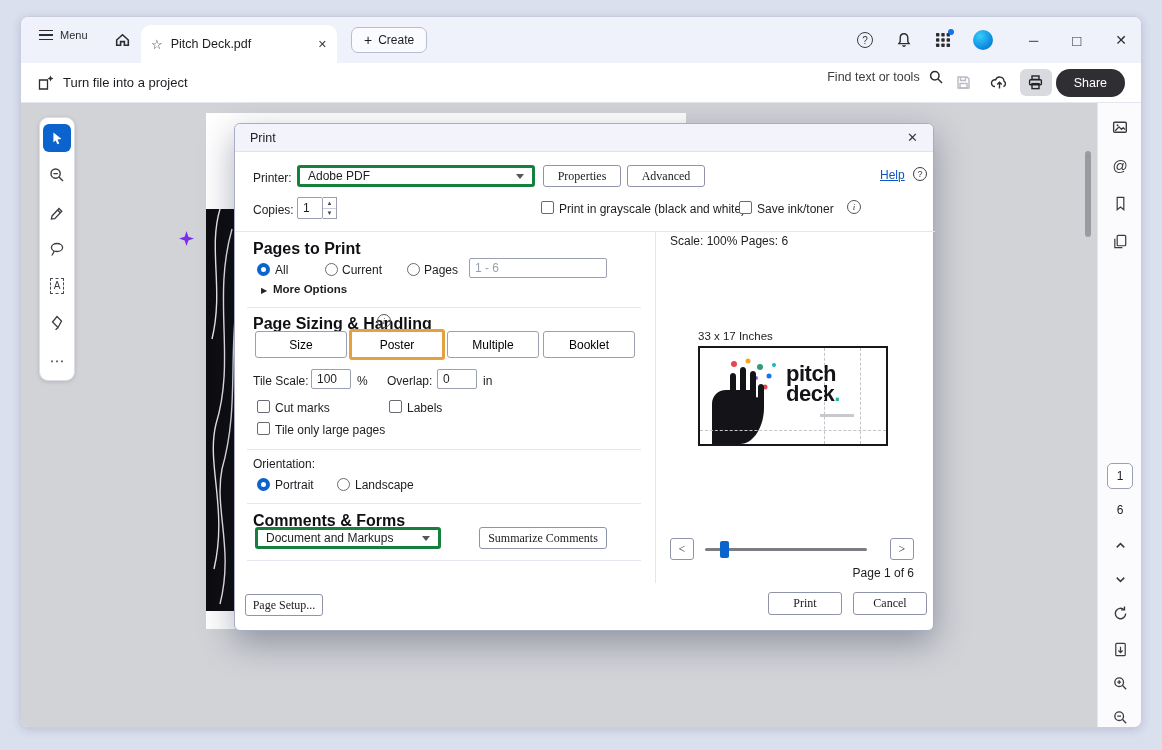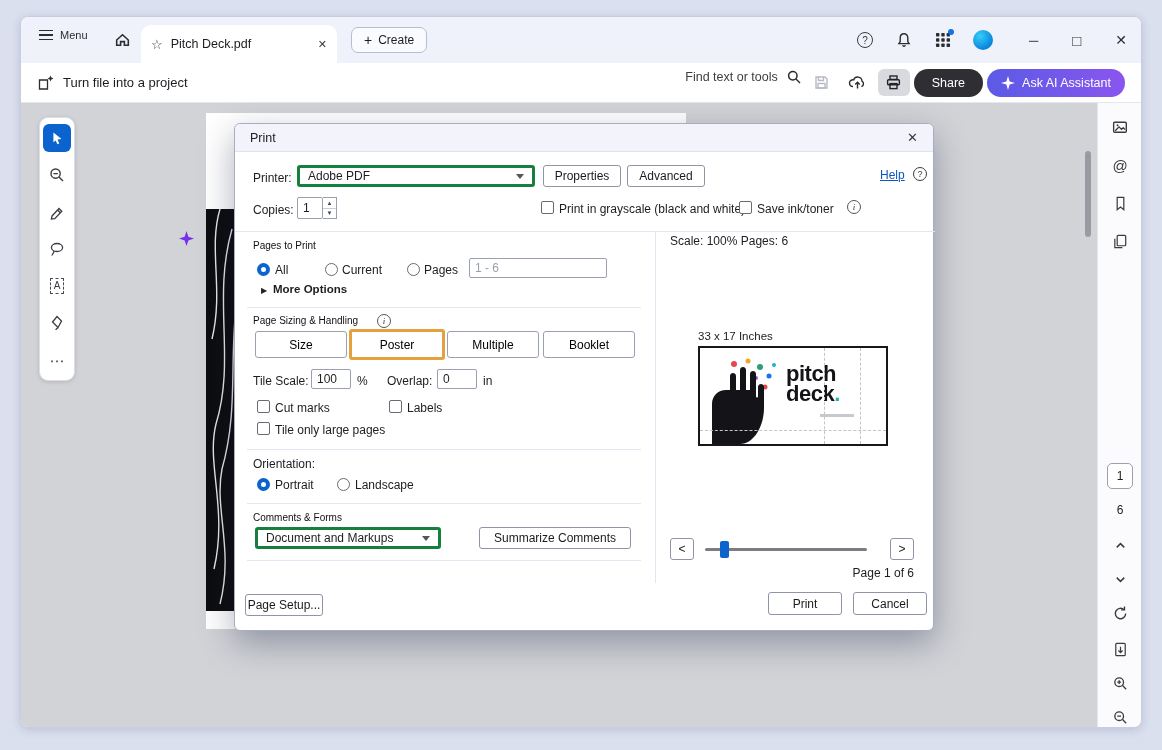--- a/index.html
+++ b/index.html
@@ -46,22 +46,22 @@
   .right-rail{position:absolute;right:0;top:0;bottom:0;width:44px;background:#fbfbfd;border-left:1px solid #e5e6eb}
   .rail-ico{position:absolute;left:12px;width:20px;height:20px;display:flex;align-items:center;justify-content:center;cursor:pointer}
   .page-box{position:absolute;left:9px;width:26px;height:26px;border:1px solid #9aa0b2;border-radius:5px;background:#fff;display:flex;align-items:center;justify-content:center;font-size:12px}
   .page-total{position:absolute;left:0;width:44px;text-align:center;font-size:12px;color:#1c1c22}
   .star-cursor{position:absolute;left:158px;top:128px}
   
   .dialog{position:absolute;left:213px;top:20px;width:700px;height:508px;background:#fff;border:1px solid #a7adc2;border-radius:6px;box-shadow:0 12px 34px rgba(20,25,60,.35)}
   .dlg-title{height:28px;background:#f2f3fb;border-bottom:1px solid #dfe1ee;border-radius:6px 6px 0 0;display:flex;align-items:center;padding:0 15px;font-size:12.5px;color:#1c1c22}
   .dlg-close{margin-left:auto;font-size:13px;color:#3a3a40;cursor:pointer}
   .txt{font-size:12px;color:#1d1d22}
-  .sect{font-size:10px;font-weight:400;color:#101014}
-  .btn{background:#fff;border:1px solid #8f94a8;border-radius:3px;font-size:12px;color:#1b1b1f;display:flex;align-items:center;justify-content:center;font-family:Liberation Sans, sans-serif;cursor:pointer}
+  .sect{font-size:16px;font-weight:700;color:#101014}
+  .btn{background:#fff;border:1px solid #8f94a8;border-radius:3px;font-size:12px;color:#1b1b1f;display:flex;align-items:center;justify-content:center;font-family:Liberation Serif, serif;cursor:pointer}
   .size-btn{background:#fff;border:1px solid #9aa0b2;border-radius:3px;font-size:12px;display:flex;align-items:center;justify-content:center;font-family:inherit;cursor:pointer}
   .size-btn.hl{border:3px solid #e5a13d}
   .tin{border:1px solid #9aa0b2;border-radius:2px;font-size:12px;padding:0 5px;font-family:inherit;color:#1d1d22;background:#fff}
   .tin.dim{color:#9aa0ae}
   .select{border:3px solid #15803d;border-radius:3px;background:#fff;font-size:12px;display:flex;align-items:center;padding:0 8px;cursor:pointer}
   .caret{width:0;height:0;border:4px solid transparent;border-top:5px solid #555;margin-left:auto;transform:translateY(2px)}
   .rb{width:13px;height:13px;border-radius:50%;border:1px solid #6a6a72;background:#fff;display:inline-block}
   .rb.sel{border:4px solid #0b63ce}
   .cb{width:13px;height:13px;border:1px solid #6a6a72;border-radius:2px;background:#fff;display:inline-block}
   .info{width:14px;height:14px;border:1px solid #555;border-radius:50%;font-size:9px;display:flex;align-items:center;justify-content:center;color:#333;font-style:italic;font-family:"Liberation Serif",serif}
@@ -175,28 +175,20 @@
           </svg>
       </span>
       <span class="pill-ico sel">
         <svg width="17" height="17" viewBox="0 0 17 17" fill="none" stroke="#232328" stroke-width="1.4">
             <rect x="5" y="2" width="7" height="3.4"></rect>
             <rect x="2.6" y="5.8" width="11.8" height="5" rx="1"></rect>
             <rect x="5" y="9.6" width="7" height="5"></rect>
           </svg>
       </span>
       <button class="share-btn">Share</button>
-      <button class="ai-btn">
-        <span>
-          <svg width="14" height="14" viewBox="0 0 14 14" fill="#fff">
-              <path d="M7 0 L8.6 5.4 L14 7 L8.6 8.6 L7 14 L5.4 8.6 L0 7 L5.4 5.4 Z"></path>
-            </svg>
-        </span>
-        <span>Ask AI Assistant</span>
-      </button>
     </div>
   </div>
 
   <div class="content">
 
     <div class="page-sliver">
       <div class="art">
         <svg width="40" height="402" viewBox="0 0 40 402" fill="none" stroke="#fff" stroke-width="1.4" opacity=".9">
           <path d="M26 20 C 6 90, 30 150, 10 215 C 0 255, 22 300, 8 360"></path>
           <path d="M38 60 C 18 130, 36 190, 16 260 C 8 300, 28 340, 14 395"></path>
@@ -390,21 +382,21 @@
       <span class="abs rb" style="left:102px;top:354px"></span>
       <span class="abs txt" style="left:120px;top:354px">Landscape</span>
 
       <div class="abs hdiv" style="left:12px;top:379px;width:394px"></div>
 
       <span class="abs sect" style="left:18px;top:388px">Comments &amp; Forms</span>
       <div class="abs select" style="left:20px;top:403px;width:186px;height:22px">
         <span>Document and Markups</span>
         <span class="caret"></span>
       </div>
-      <button class="abs btn" style="left:244px;top:403px;width:152px;height:22px">Summarize Comments</button>
+      <button class="abs btn" style="left:244px;top:403px;width:128px;height:22px">Summarize Comments</button>
 
       <div class="abs hdiv" style="left:12px;top:436px;width:394px"></div>
 
       <button class="abs btn" style="left:10px;top:470px;width:78px;height:22px">Page Setup...</button>
 
       <span class="abs txt" style="left:435px;top:110px">Scale: 100% Pages: 6</span>
       <span class="abs txt" style="left:463px;top:206px;font-size:11.5px">33 x 17 Inches</span>
 
       <div class="preview-box">
         <span>

